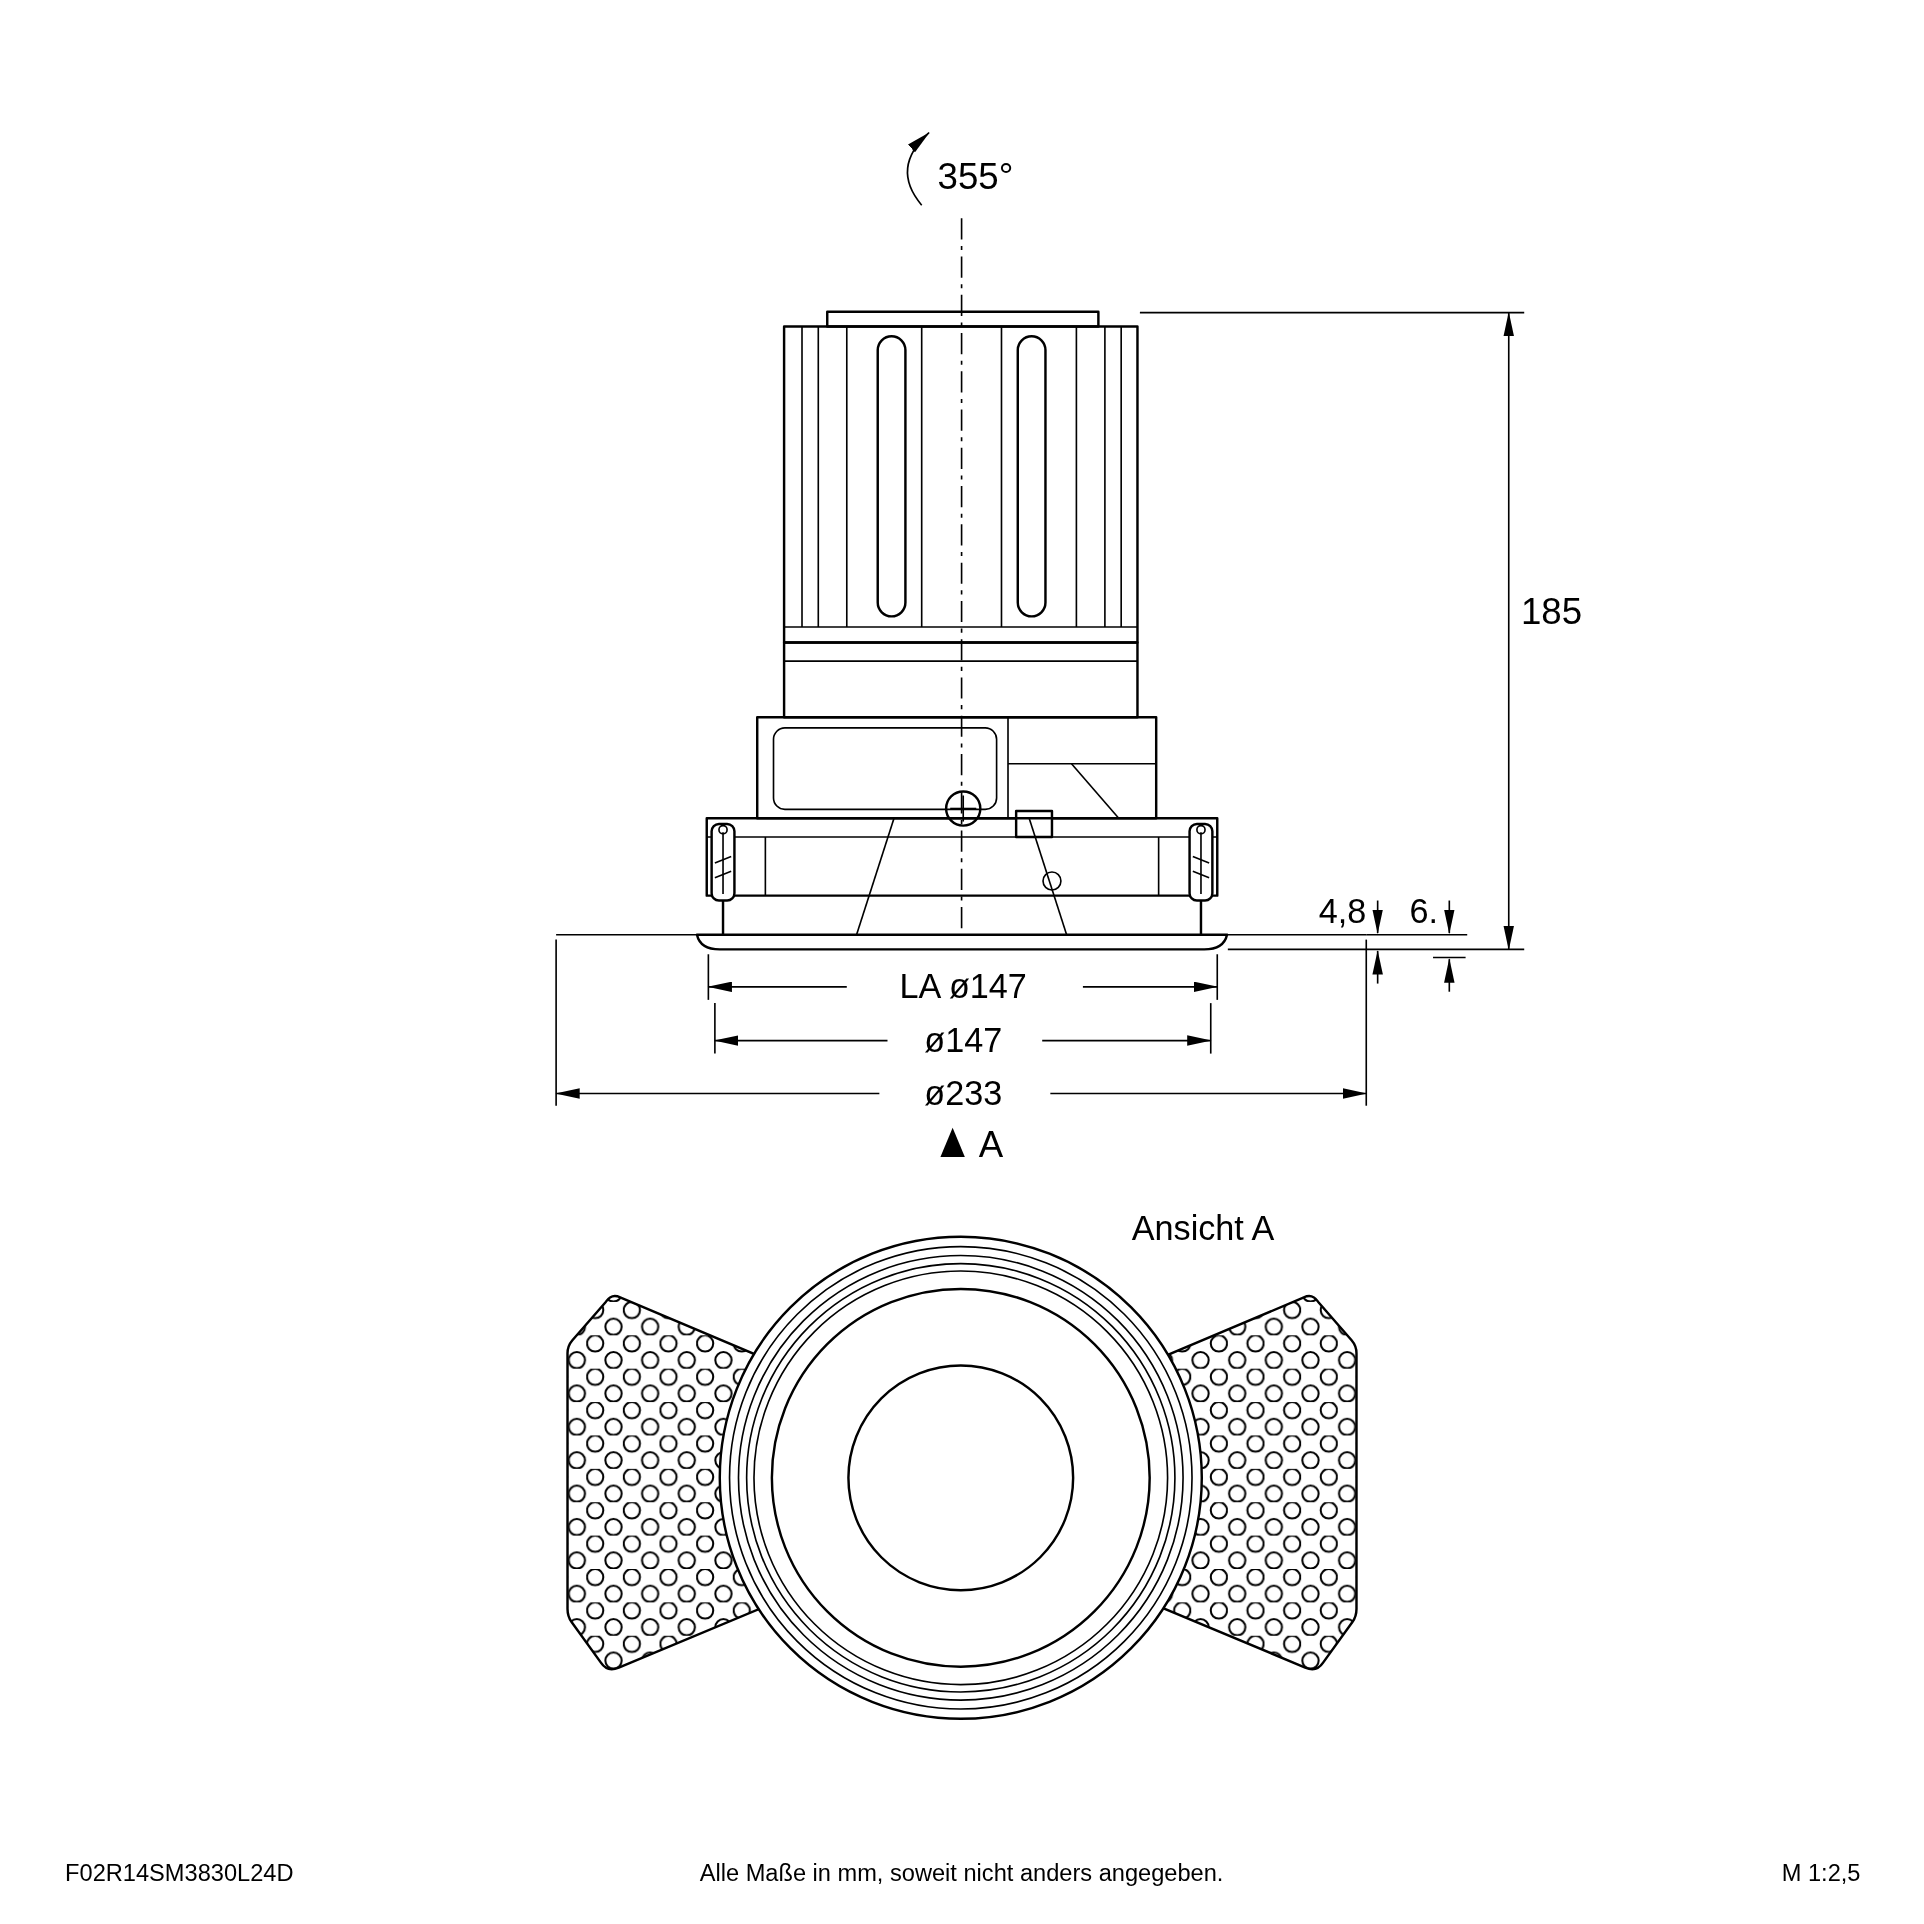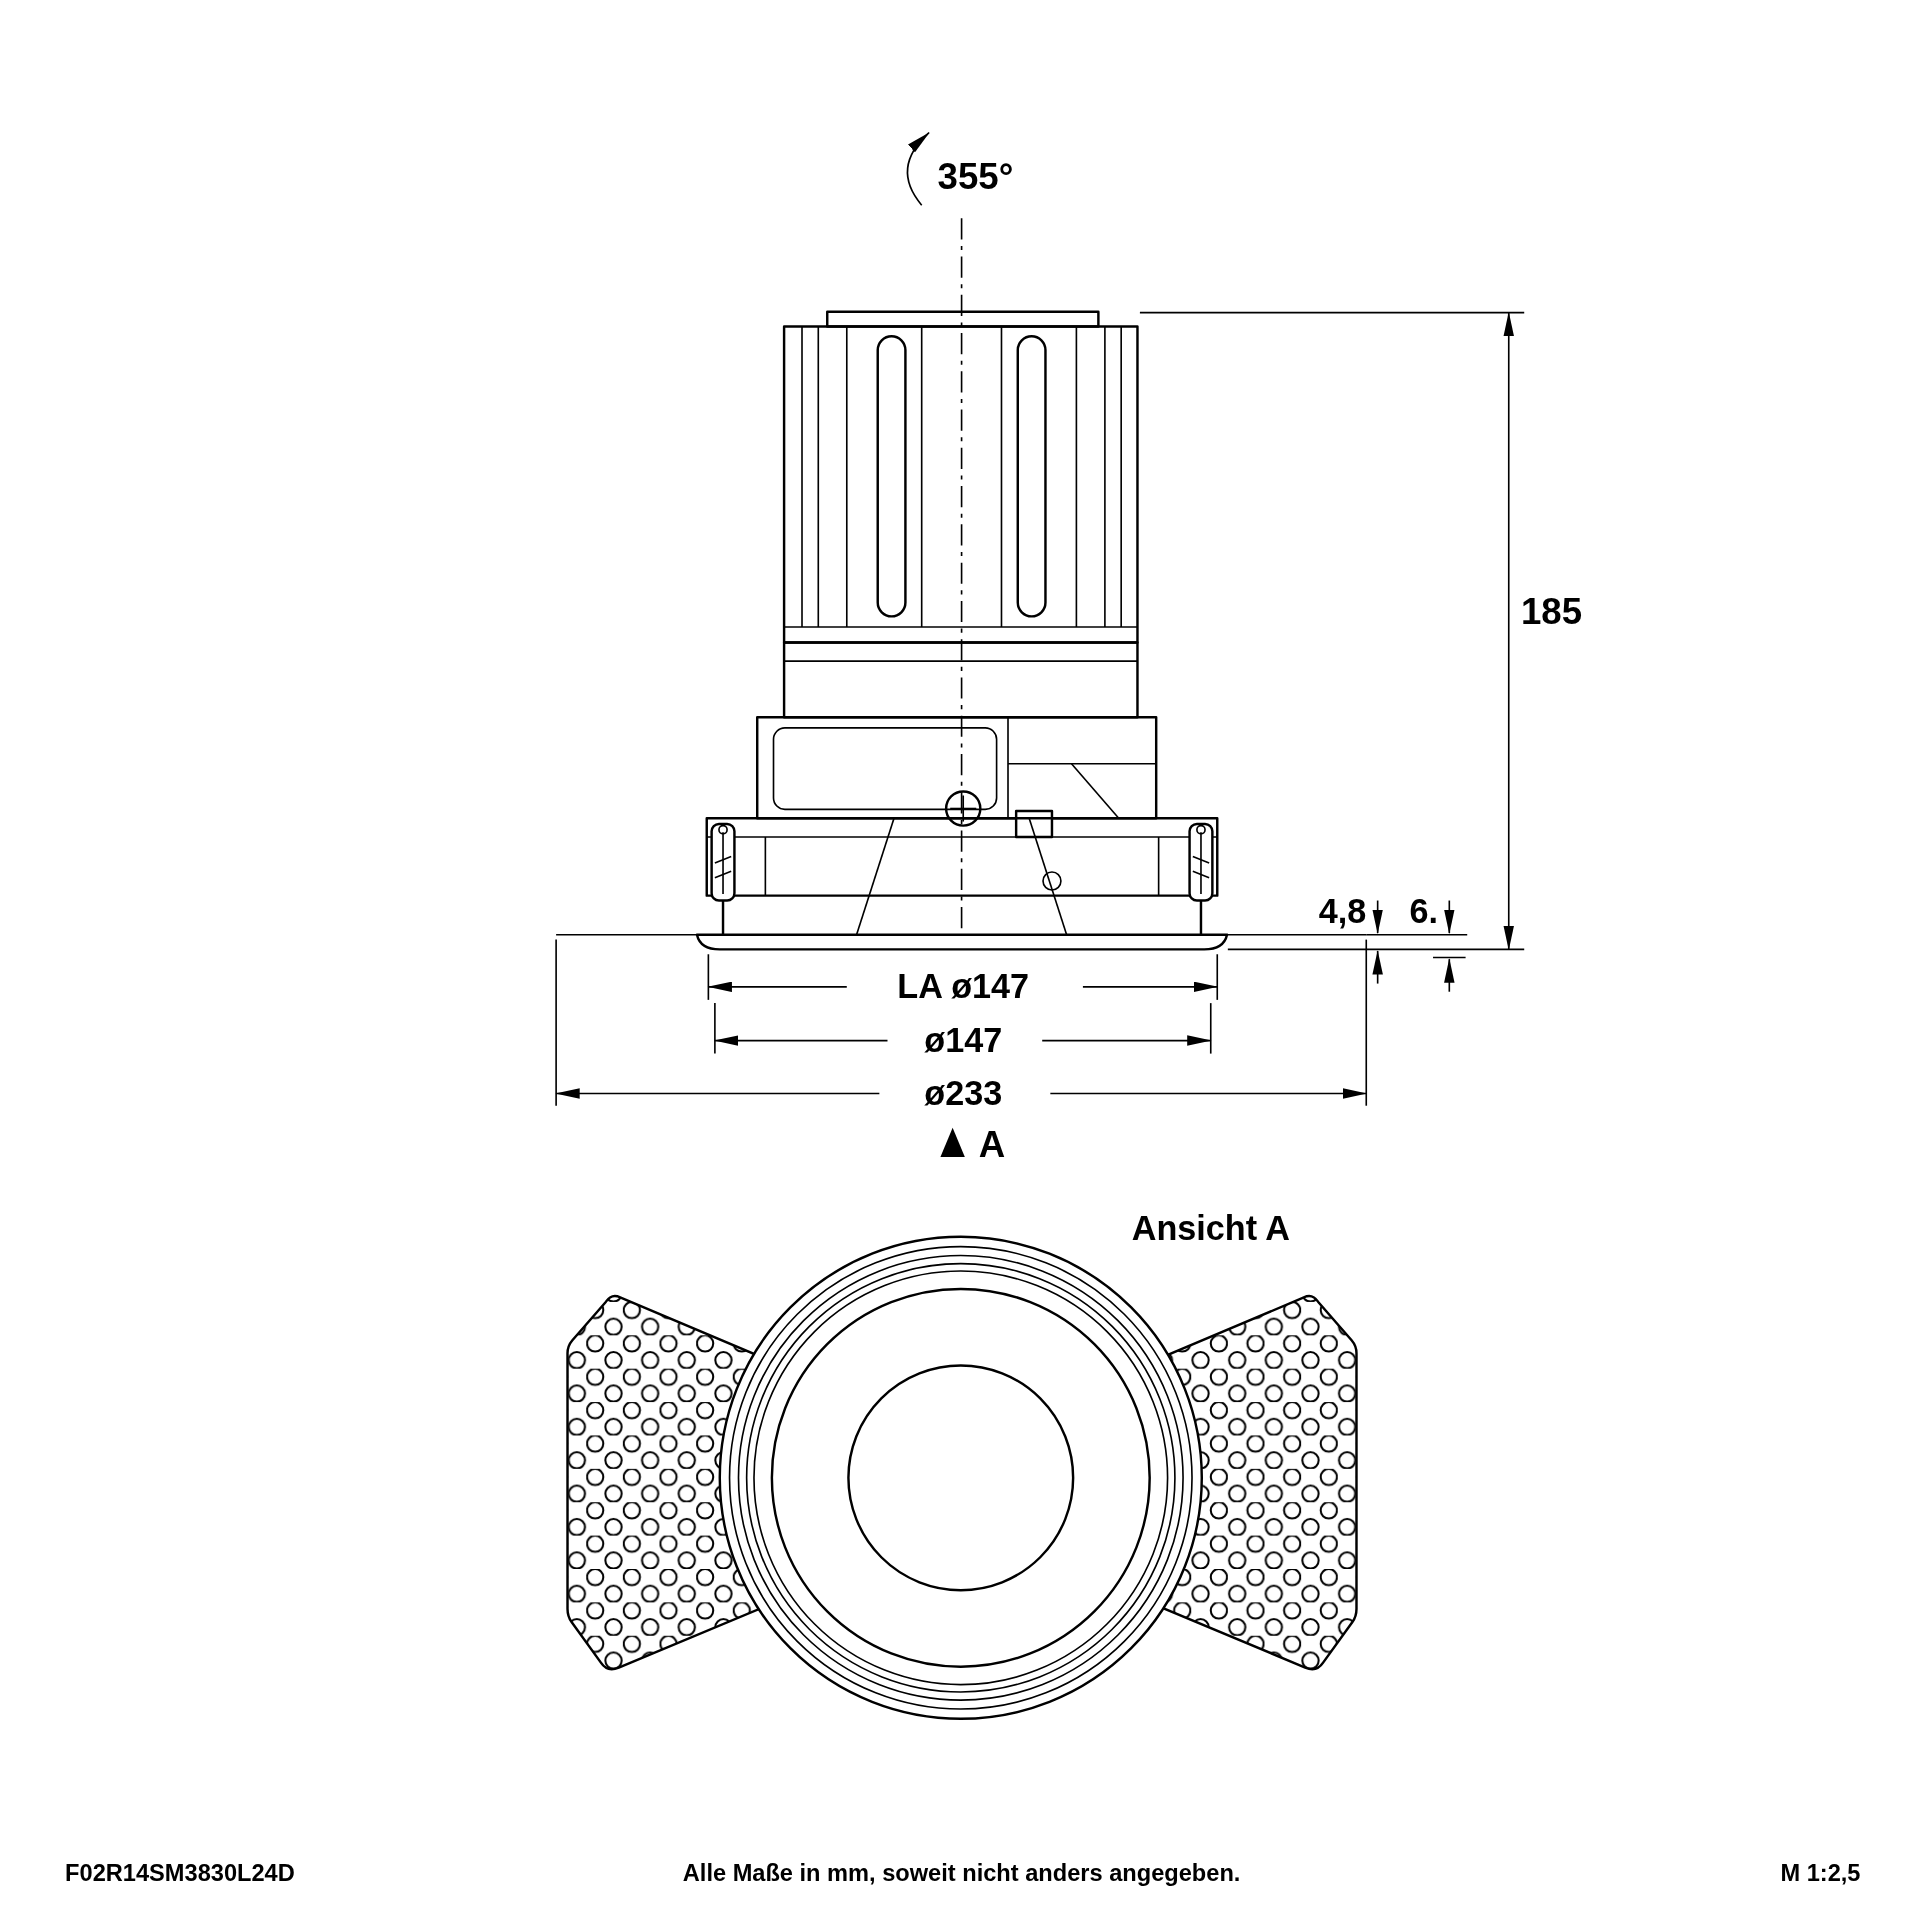--- a/index.html
+++ b/index.html
@@ -1,16 +1,16 @@
 <!DOCTYPE html>
 <html style="font-size:13px"><head>
 <meta charset="utf-8">
 <style>
   html,body{margin:0;padding:0;background:#ffffff;}
-  .canvas{width:1924px;height:1924px;position:relative;background:#ffffff;font-weight:bold;}
+  .canvas{width:1924px;height:1924px;position:relative;background:#ffffff;}
   svg{display:block;}
   text{font-family:"Liberation Sans","DejaVu Sans",sans-serif;fill:#000000;}
   .ln{stroke:#000000;stroke-width:3;fill:none;stroke-linejoin:round;}
   .thin{stroke:#000000;stroke-width:2;fill:none;}
   .dim{stroke:#000000;stroke-width:2;fill:none;}
   .cl{stroke:#000000;stroke-width:2;fill:none;stroke-dasharray:26 8 5 8;}
   .wfill{fill:#ffffff;}
   .t-dim{font-size:42px;}
   .t-big{font-size:45px;}
   .t-foot{font-size:29px;}

